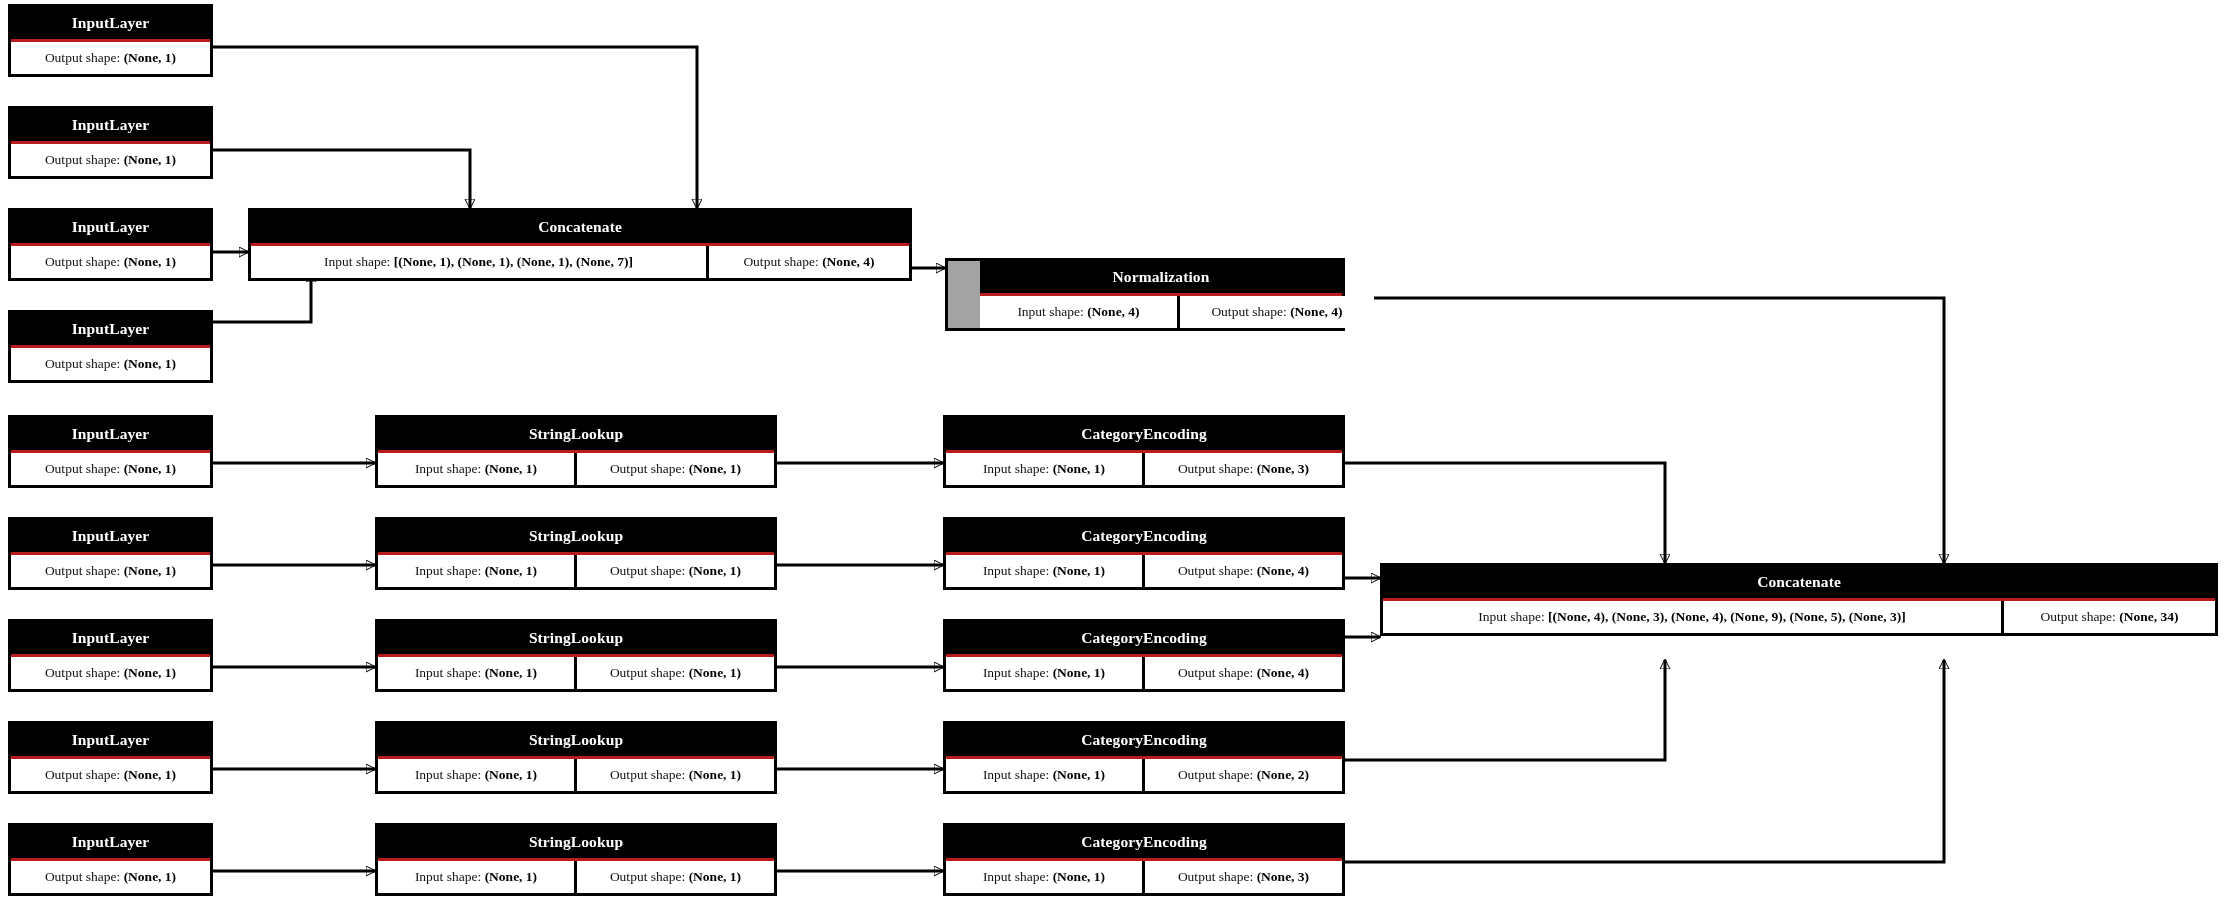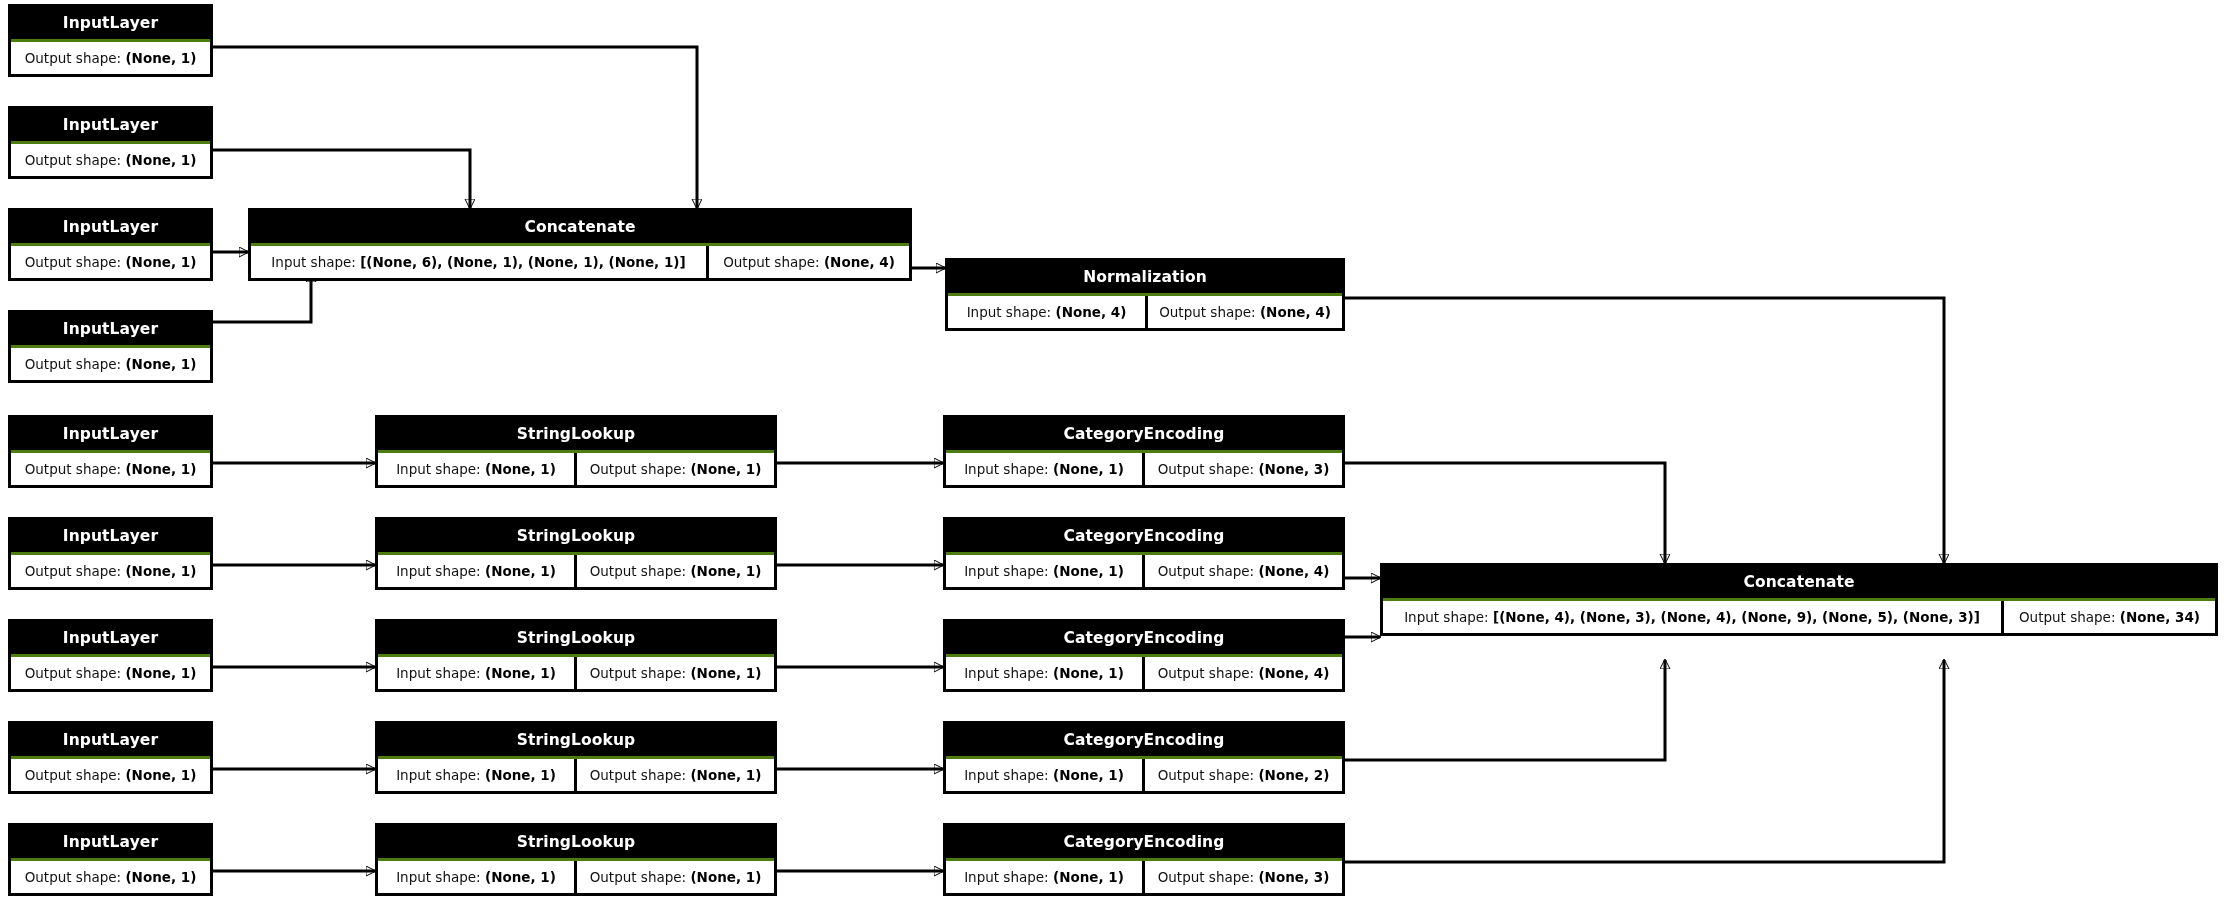--- a/index.html
+++ b/index.html
@@ -1,31 +1,31 @@
 <!DOCTYPE html>
 <html><head>
 <meta charset="utf-8">
 <style>
   html,body{margin:0;padding:0;background:#ffffff;}
   body{font-family:"DejaVu Sans","Liberation Sans",sans-serif;}
   #canvas{position:relative;width:2226px;height:908px;background:#ffffff;overflow:hidden;}
 
-  .node{position:absolute;box-sizing:border-box;border:3px solid #000;background:#a3a3a3;z-index:3;}
+  .node{position:absolute;box-sizing:border-box;border:3px solid #000;background:#a3a3a3;z-index:3;font-family:Liberation Serif, serif;}
   .node .title{
     background:#000;color:#fff;font-weight:bold;text-align:center;
     display:flex;align-items:center;justify-content:center;
     letter-spacing:.1px;
   }
   .node .shapes{display:flex;background:#fff;}
   .node .cell{
     flex:0 0 auto;box-sizing:border-box;background:#fff;color:#111;
     display:flex;align-items:center;justify-content:center;white-space:nowrap;
   }
   .node .cell + .cell{border-left:3px solid #000;}
-  .node .shapes{border-top:3px solid #4d7c0f;}
+  .node .shapes{border-top:3px solid #b91c1c;}
   .node .cell b{font-weight:bold;color:#000;}
 
   
   .t24 .title{height:32px;font-size:15.5px;}
   .t24 .cell{height:32px;font-size:13.5px;}
 
   svg#wires{position:absolute;left:0;top:0;width:2226px;height:908px;z-index:1;pointer-events:none;}
   svg#wires path,svg#wires line{stroke:#000;fill:none;}
 </style>
 </head>
@@ -100,26 +100,26 @@
   <div class="node t24" style="left:8px;top:310px;width:205px;">
     <div class="title">InputLayer</div>
     <div class="shapes">
       <div class="cell" style="width:199px;"><span>Output shape: </span>&nbsp;<b>(None, 1)</b></div>
     </div>
   </div>
 
   <div class="node t24" style="left:248px;top:208px;width:664px;">
     <div class="title">Concatenate</div>
     <div class="shapes">
-      <div class="cell" style="width:455px;"><span>Input shape: </span>&nbsp;<b>[(None, 6), (None, 1), (None, 1), (None, 1)]</b></div>
+      <div class="cell" style="width:455px;"><span>Input shape: </span>&nbsp;<b>[(None, 1), (None, 1), (None, 1), (None, 7)]</b></div>
       <div class="cell" style="width:203px;"><span>Output shape: </span>&nbsp;<b>(None, 4)</b></div>
     </div>
   </div>
 
-  <div class="node t24" style="left:945px;top:258px;width:400px;">
+  <div class="node t24" style="left:945px;top:258px;width:400px;padding-left:32px;">
     <div class="title">Normalization</div>
     <div class="shapes">
       <div class="cell" style="width:197px;"><span>Input shape: </span>&nbsp;<b>(None, 4)</b></div>
       <div class="cell" style="width:197px;"><span>Output shape: </span>&nbsp;<b>(None, 4)</b></div>
     </div>
   </div>
 
   <div id="cat-rows">
       <div class="node t24" style="left: 8px; top: 415px; width: 205px;">
         <div class="title">InputLayer</div>

